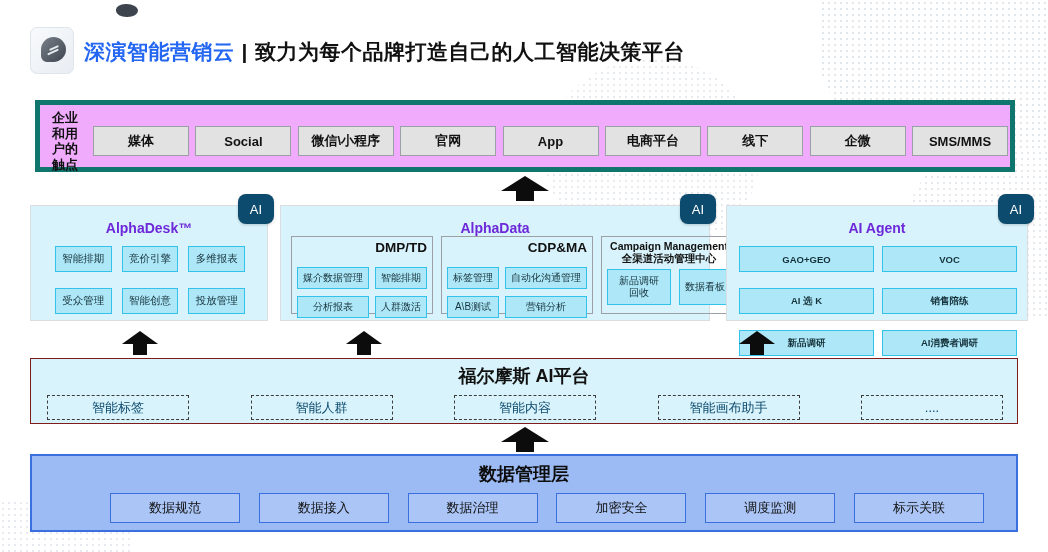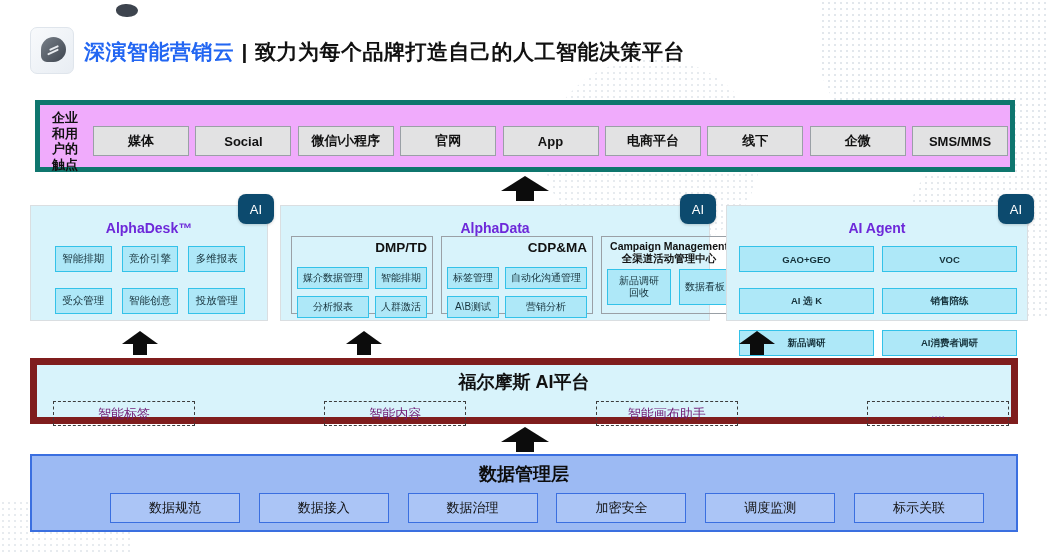--- a/index.html
+++ b/index.html
@@ -60,24 +60,24 @@
   .camp-row { display:flex; gap:8px; justify-content:center; margin-top:5px; }
   .camp-row .cy-item { height:36px; font-size:10px; }
   .camp-row .two-line { white-space:pre-line; text-align:center; line-height:12px; width:64px; }
   .camp-row .board { width:52px; }
 
   .panel.agent { left:726px; top:205px; width:302px; height:116px; }
   .agent-grid { position:absolute; left:12px; top:40px; width:278px; display:grid; grid-template-columns:repeat(2,1fr); gap:16px 8px; }
   .agent-grid .cy-item { height:26px; font-size:9.5px; font-weight:bold; }
 
   
-  .ai-band { left:30px; top:358px; width:988px; height:66px; background:#d8f3fb; border:7px solid #7f1d1d; }
+  .ai-band { left:30px; top:358px; width:988px; height:66px; background:#d8f3fb; border:1px solid #7f1d1d; }
   .ai-band .b-title { text-align:center; font-size:18px; font-weight:bold; color:#111; padding-top:5px; }
   .dash-row { position:absolute; left:16px; top:36px; width:956px; display:flex; justify-content:space-between; }
-  .dash-item { width:142px; height:25px; border:1px dashed #3c3c3c; display:flex; align-items:center; justify-content:center; font-size:13px; color:#701a75; }
+  .dash-item { width:142px; height:25px; border:1px dashed #3c3c3c; display:flex; align-items:center; justify-content:center; font-size:13px; color:#0c4a6e; }
 
   
   .data-band { left:30px; top:454px; width:988px; height:78px; background:#9cbaf3; border:2px solid #3a6fe0; }
   .data-band .b-title { text-align:center; font-size:18px; font-weight:bold; color:#0d0d0d; padding-top:6px; }
   .data-row { position:absolute; left:34px; top:37px; width:918px; display:flex; justify-content:space-between;padding-left:44px; }
   .data-item { width:130px; height:30px; background:#abc5f6; border:1px solid #3a6fe0; display:flex; align-items:center; justify-content:center; font-size:13px; color:#111; }
 </style>
 </head>
 <body>
 
@@ -196,20 +196,21 @@
     </div>
   <div class="up-arrow" style="left:739px; top:331px;">
       <div class="head"></div>
       <div class="stem"></div>
     </div>
 
   <div class="layer ai-band">
     <div class="b-title">福尔摩斯 AI平台</div>
     <div class="dash-row">
       <div class="dash-item">智能标签</div>
+      <div class="dash-item">智能人群</div>
       <div class="dash-item">智能内容</div>
       <div class="dash-item">智能画布助手</div>
       <div class="dash-item">....</div>
     </div>
   </div>
 
   <div class="up-arrow big" style="left:501px; top:427px;">
     <div class="head"></div>
       <div class="stem"></div>
   </div>

